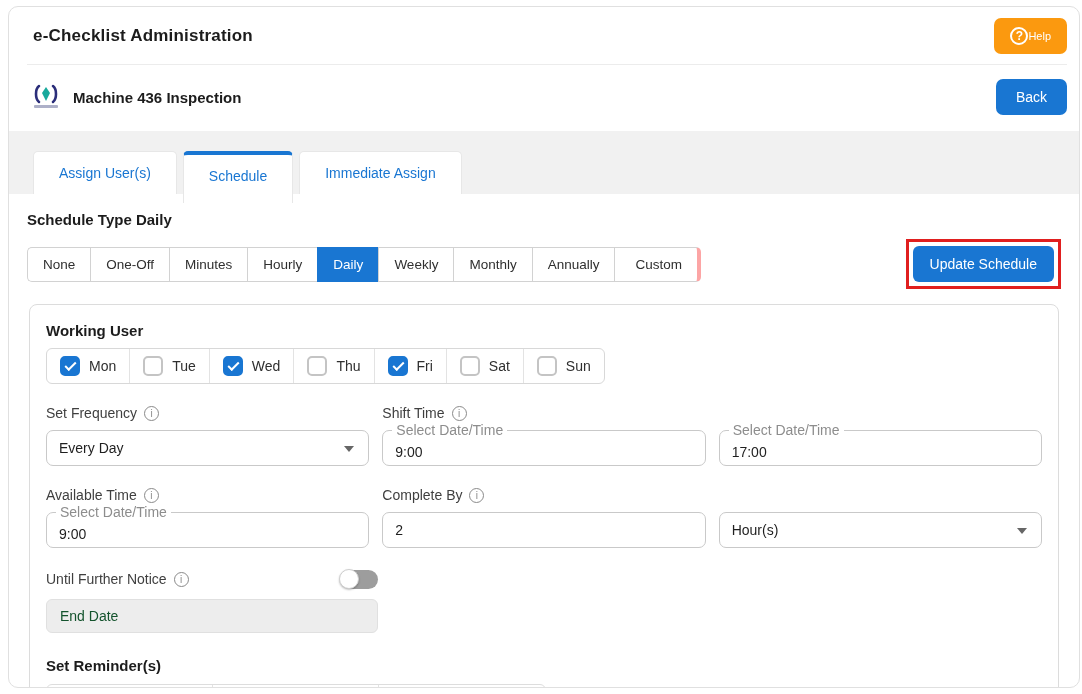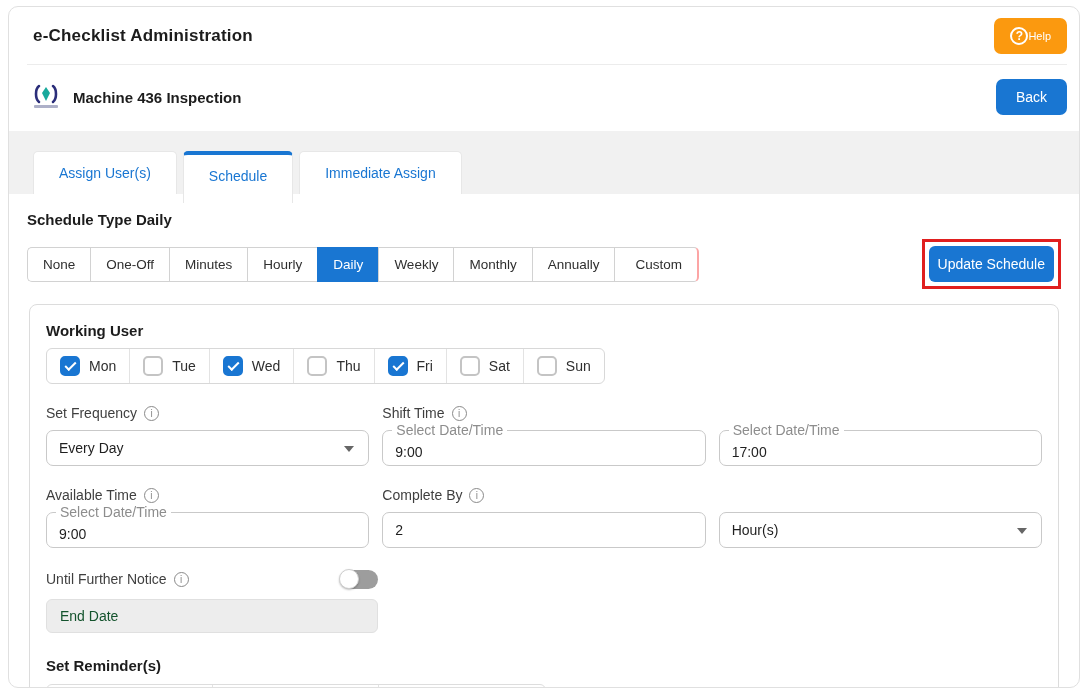--- a/index.html
+++ b/index.html
@@ -28,24 +28,24 @@
   .tab { background: #fff; color: #1976d2; font-size: 14px; padding: 13px 25px; border: 1px solid #e7e7e7; border-bottom: none; border-radius: 5px 5px 0 0; margin-right: 6px; cursor: pointer; white-space: nowrap; }
   .tab.active { border-top: 4px solid #1976d2; padding-top: 13px; padding-bottom: 19px; margin-bottom: -9px; background: #fff; }
 
   
   .content { padding: 17px 18px 0 18px; position: relative; z-index: 2; background: transparent; }
   .schedule-type-label { font-size: 15px; font-weight: bold; color: #1c1c1c; }
   .type-row { display: flex; justify-content: space-between; align-items: center; margin-top: 11px; }
   .btn-group { display: inline-flex; }
   .type-btn { background: #fff; border: 1px solid #d2d2d2; border-right: none; padding: 9px 15px; font-size: 13.5px; color: #2f2f2f; font-family: inherit; cursor: pointer; }
   .type-btn:first-child { border-radius: 5px 0 0 5px; }
-  .type-btn:last-child { border-right: 2px solid #fca5a5; border-radius: 0 5px 5px 0; padding-left: 20px; }
+  .type-btn:last-child { border-right: 4px solid #fca5a5; border-radius: 0 5px 5px 0; padding-left: 20px; }
   .type-btn.selected { background: #1976d2; border-color: #1976d2; color: #fff; }
   .annotation-box { border: 3px solid #e01f1f; padding: 4px; margin-right: 0; }
-  .update-btn { background: #1976d2; color: #fff; border: none; border-radius: 6px; padding: 10px 9px; font-size: 14px; font-family: inherit; cursor: pointer; }
+  .update-btn { background: #1976d2; color: #fff; border: none; border-radius: 6px; padding: 10px 17px; font-size: 14px; font-family: inherit; cursor: pointer; }
 
   
   .panel { margin: 15px 2px 14px 2px; border: 1px solid #dcdcdc; border-radius: 8px; padding: 17px 16px 22px 16px; background: #fff; }
   .section-title { font-size: 15px; font-weight: bold; color: #1c1c1c; }
 
   .day-group { display: inline-flex; border: 1px solid #d8d8d8; border-radius: 6px; margin-top: 9px; overflow: hidden; background: #fff; }
   .day-cell { display: flex; align-items: center; gap: 9px; padding: 7px 13px; border-right: 1px solid #e3e3e3; cursor: pointer; }
   .day-cell:last-child { border-right: none; }
   .day-label { font-size: 14px; color: #2f2f2f; }
   .checkbox { width: 20px; height: 20px; border-radius: 5px; border: 2px solid #c4c4c4; background: #fff; position: relative; flex: 0 0 auto; }

